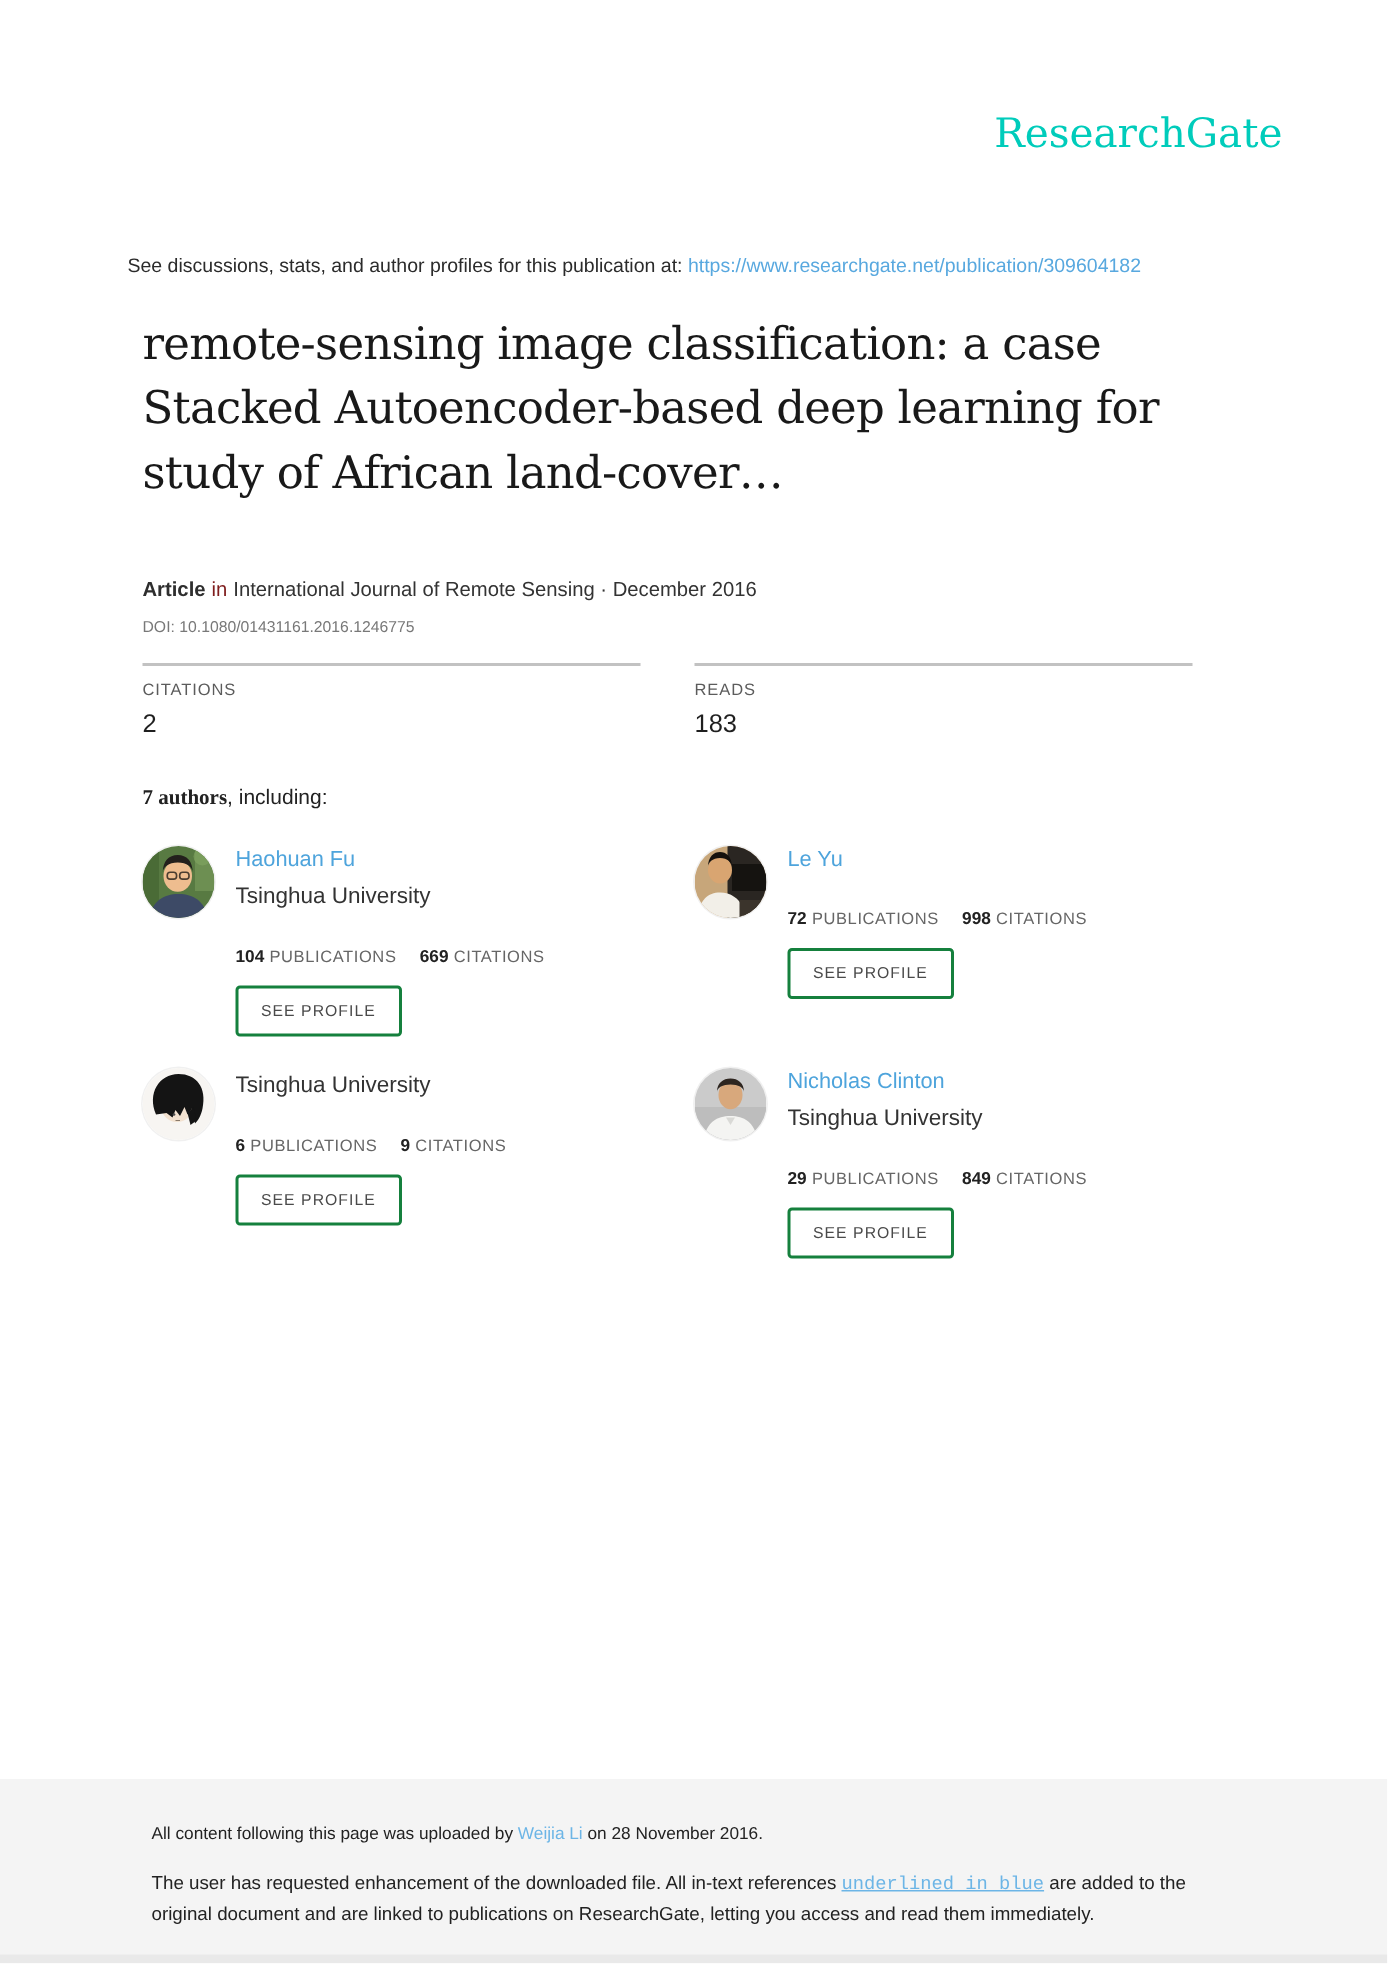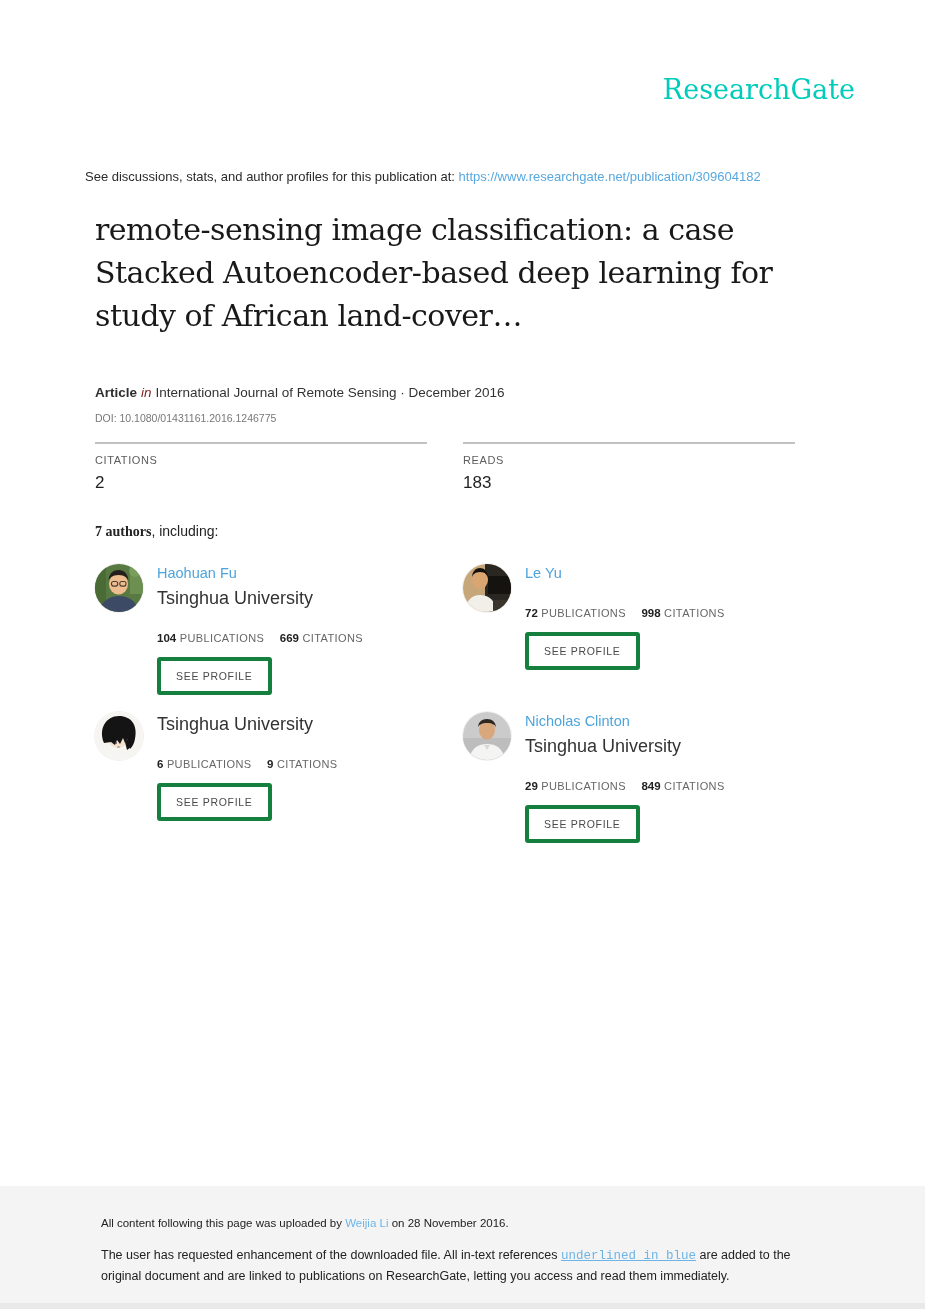--- a/index.html
+++ b/index.html
@@ -25,21 +25,21 @@
   .title{
     position:absolute;left:95px;top:208px;margin:0;
     font-family:"DejaVu Serif", serif;font-weight:normal;
     font-size:30px;line-height:43px;color:#191919;letter-spacing:-0.5px;
   }
   .title .tl{display:block;white-space:nowrap;}
 
   
   .meta{position:absolute;left:95px;top:385px;font-size:13.5px;color:#333;}
   .meta .type{font-weight:bold;color:#2e2e2e;}
-  .meta .inword{color:#7f1d1d;font-style:italic;margin:0 4px;}
+  .meta .inword{color:#7f1d1d;margin:0 4px;}
   .doi{position:absolute;left:95px;top:412px;font-size:10.5px;color:#787878;}
 
   
   .stats{position:absolute;left:95px;top:442px;width:710px;height:62px;}
   .stat-col{position:absolute;top:0;width:332px;}
   .stat-col.c1{left:0;}
   .stat-col.c2{left:368px;}
   .rule{height:2px;background:#c2c2c2;width:100%;}
   .stat-label{margin-top:10px;font-size:11px;color:#5c5c5c;letter-spacing:0.6px;}
   .stat-value{margin-top:7px;font-size:17px;color:#1f1f1f;}
@@ -55,27 +55,27 @@
   .author-card.p01{left:368px;top:0;}
   .author-card.p10{left:0;top:148px;}
   .author-card.p11{left:368px;top:148px;}
   .avatar{
     position:absolute;left:0;top:3px;width:48px;height:48px;border-radius:50%;
     overflow:hidden;box-shadow:0 0 0 1px rgba(0,0,0,0.06);cursor:pointer;
   }
   .avatar svg{display:block;}
   .author-info{margin-left:62px;}
   .author-name{font-size:14.5px;color:#4ea4dc;margin-top:2px;line-height:20px;cursor:pointer;}
-  .author-affil{font-size:18px;color:#333;margin-top:5px;line-height:20px;}
+  .author-affil{font-size:15px;color:#333;margin-top:5px;line-height:20px;}
   .author-affil:empty{display:none;}
   .author-stats{margin-top:23px;font-size:11px;color:#666;letter-spacing:0.4px;line-height:14px;}
   .author-stats b{color:#222;font-size:11.5px;letter-spacing:0;}
   .author-stats .gap{display:inline-block;width:12px;}
   .see-profile{
-    margin-top:12px;background:#fff;border:4px solid #15803d;border-radius:3px;
+    margin-top:12px;background:#fff;border:2px solid #15803d;border-radius:3px;
     padding:9px 15px;font-family:"Liberation Sans", sans-serif;
     font-size:10.5px;letter-spacing:0.7px;color:#4a4a4a;cursor:pointer;
   }
 
   
   .footer{position:absolute;left:0;top:1186px;width:925px;height:123px;background:#f4f4f4;}
   .footer-inner{padding:31px 0 0 101px;}
   .f1{font-size:11.5px;color:#222;}
   .f2{margin-top:17px;font-size:12.5px;line-height:19.5px;color:#222;max-width:725px;}
   .footer a{color:#6cb5e6;text-decoration:none;cursor:pointer;}

